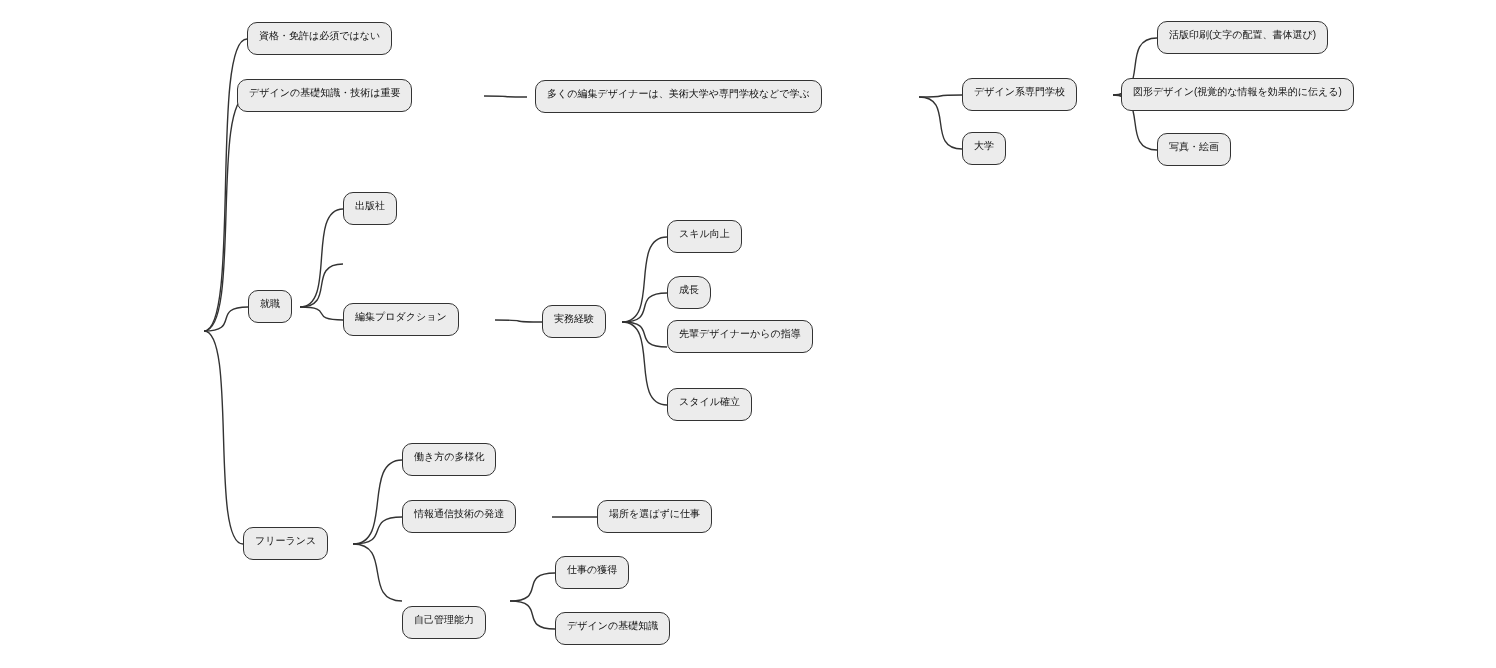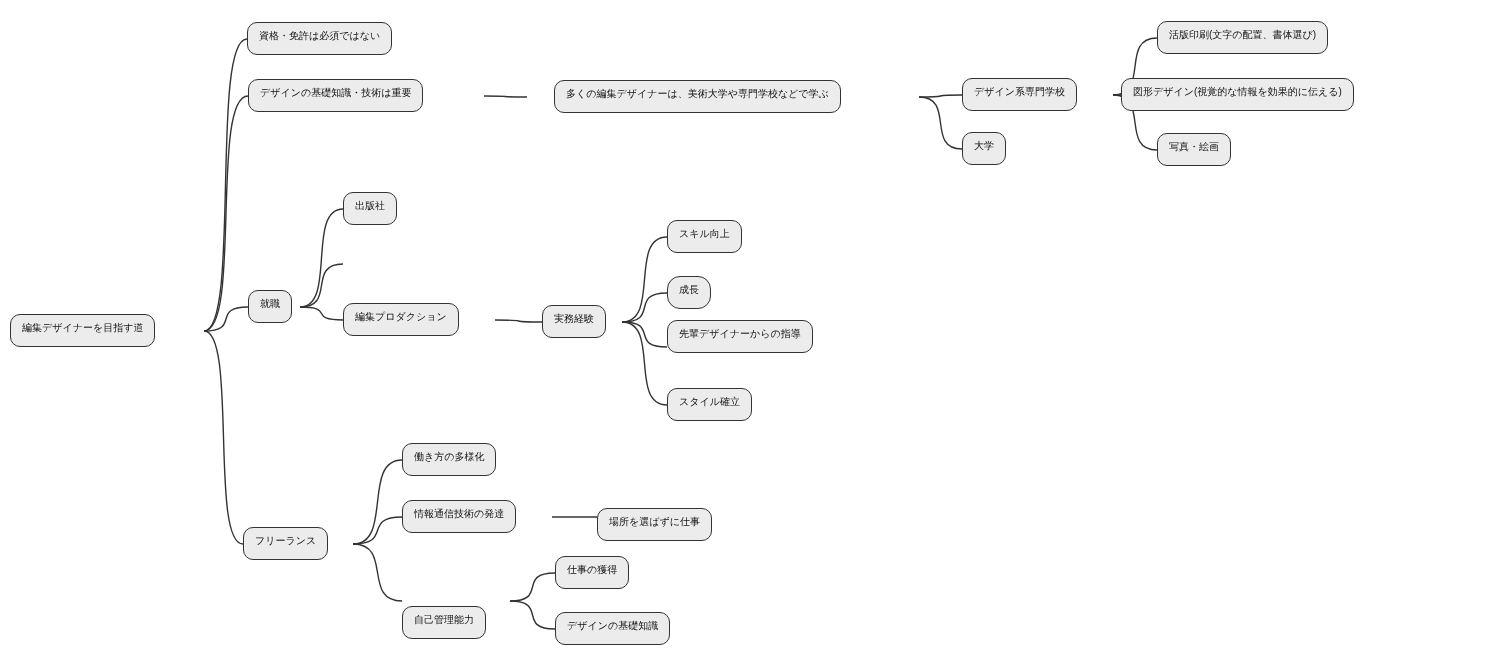--- a/index.html
+++ b/index.html
@@ -66,37 +66,36 @@
       <path d="M 622 322 C 660.25 322, 628.75 347, 667 347"></path>
       <path d="M 622 322 C 660.25 322, 628.75 405, 667 405"></path>
       <path d="M 353 544 C 393 544, 362 460, 402 460"></path>
       <path d="M 353 544 C 393 544, 362 517, 402 517"></path>
       <path d="M 353 544 C 393 544, 362 601, 402 601"></path>
       <path d="M 552 517 C 590.25 517, 558.75 517, 597 517"></path>
       <path d="M 510 601 C 548.25 601, 516.75 573, 555 573"></path>
       <path d="M 510 601 C 548.25 601, 516.75 629, 555 629"></path>
     </svg>
 
-<div class="node" style="left: 10px; top: 314px;">編集デザイナーを目指す道</div>
     <div class="node" style="left: 247px; top: 22px;">資格・免許は必須ではない</div>
-    <div class="node" style="left: 248px; top: 79px;">デザインの基礎知識・技術は重要</div>
-    <div class="node" style="left: 554px; top: 80px;">多くの編集デザイナーは、美術大学や専門学校などで学ぶ</div>
+    <div class="node" style="left: 237px; top: 79px;">デザインの基礎知識・技術は重要</div>
+    <div class="node" style="left: 535px; top: 80px;">多くの編集デザイナーは、美術大学や専門学校などで学ぶ</div>
     <div class="node" style="left: 962px; top: 78px;">デザイン系専門学校</div>
     <div class="node" style="left: 962px; top: 132px;">大学</div>
     <div class="node" style="left: 1157px; top: 21px;">活版印刷(文字の配置、書体選び)</div>
     <div class="node" style="left: 1121px; top: 78px; border-radius: 10px;">図形デザイン(視覚的な情報を効果的に伝える)</div>
     <div class="node" style="left: 1157px; top: 133px;">写真・絵画</div>
     <div class="node" style="left: 248px; top: 290px;">就職</div>
     <div class="node" style="left: 343px; top: 192px;">出版社</div>
     <div class="node" style="left: 343px; top: 303px;">編集プロダクション</div>
     <div class="node" style="left: 542px; top: 305px;">実務経験</div>
     <div class="node" style="left: 667px; top: 220px;">スキル向上</div>
     <div class="node" style="left: 667px; top: 276px; border-radius: 13px;">成長</div>
     <div class="node" style="left: 667px; top: 320px;">先輩デザイナーからの指導</div>
     <div class="node" style="left: 667px; top: 388px;">スタイル確立</div>
     <div class="node" style="left: 243px; top: 527px;">フリーランス</div>
     <div class="node" style="left: 402px; top: 443px;">働き方の多様化</div>
     <div class="node" style="left: 402px; top: 500px;">情報通信技術の発達</div>
-    <div class="node" style="left: 597px; top: 500px; margin-top: 8px;">場所を選ばずに仕事</div>
+    <div class="node" style="left: 597px; top: 500px;">場所を選ばずに仕事</div>
     <div class="node" style="left: 402px; top: 606px;">自己管理能力</div>
     <div class="node" style="left: 555px; top: 556px;">仕事の獲得</div>
     <div class="node" style="left: 555px; top: 612px;">デザインの基礎知識</div>
   </div>
 
 </body></html>

